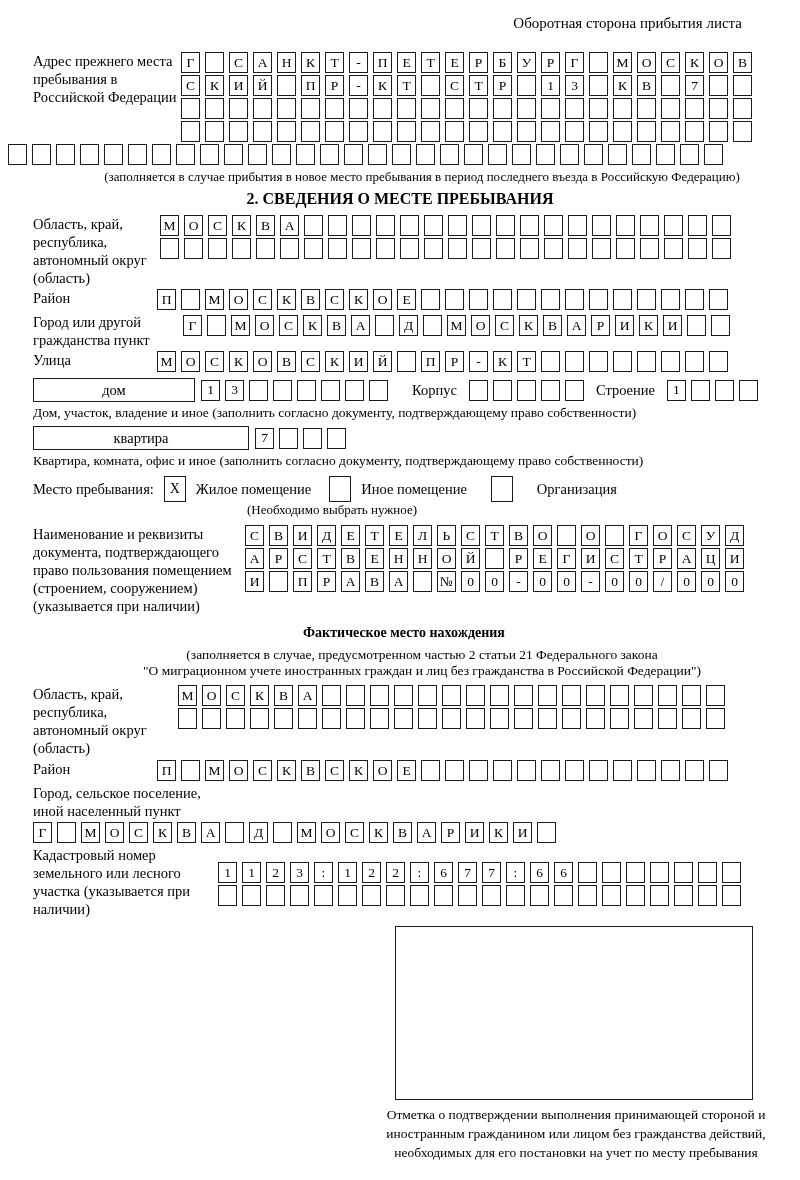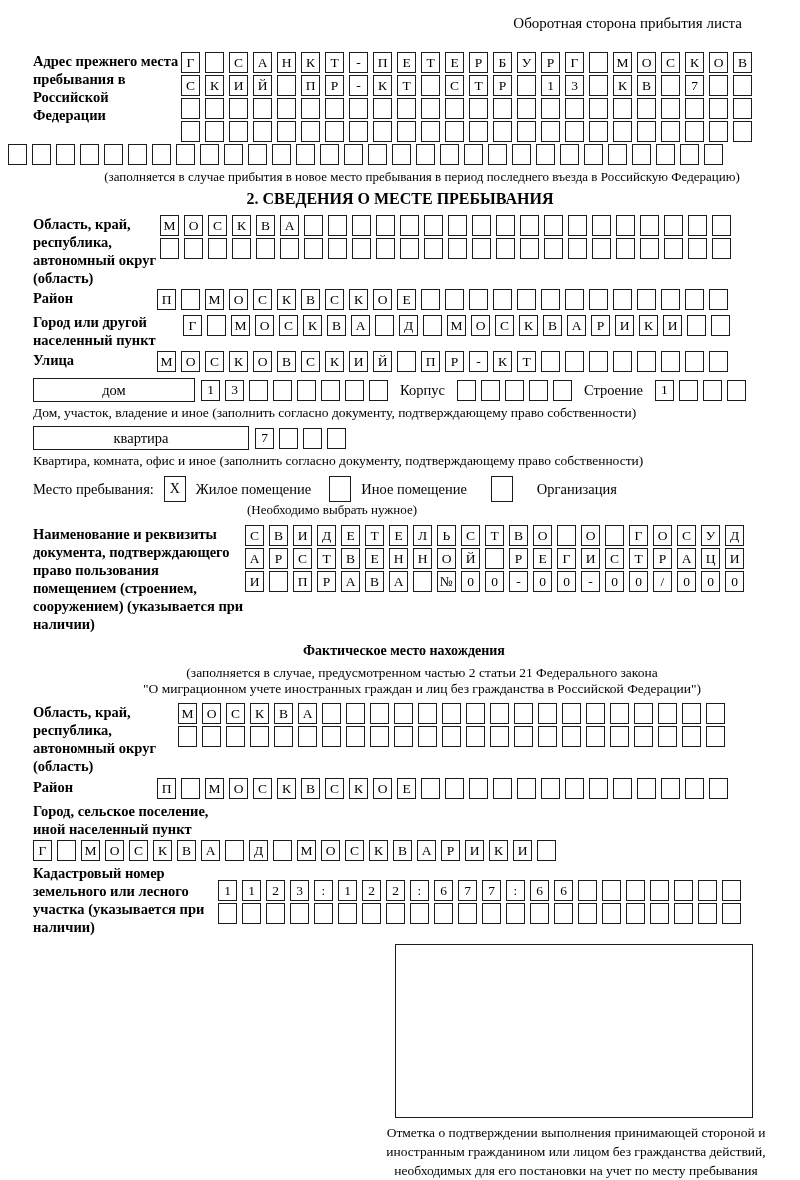--- a/index.html
+++ b/index.html
@@ -3,21 +3,21 @@
 <meta charset="utf-8">
 <style>
   * { margin:0; padding:0; box-sizing:border-box; }
   html,body { background:#fff; }
   .page {
     width:800px; height:1180px; overflow:hidden; position:relative;
     font-family:"Liberation Serif","DejaVu Serif",serif; color:#000; background:#fff;
   }
   .hdr-note { padding:15px 58px 0 0; text-align:right; font-size:15px; }
   .frow { display:flex; align-items:flex-start; }
-  .lbl { font-size:14.5px; line-height:18px; flex:none;font-weight:bold; }
+  .lbl { font-size:14.5px; line-height:18px; flex:none; }
   .rows { display:flex; flex-direction:column; gap:2px; }
   .cells { display:flex; column-gap:5px; }
   .cell {
     width:19px; height:21px; border:1.6px solid #1c1c1c; flex:none; background:#fff;
     display:flex; align-items:center; justify-content:center;
     font-size:13.5px; line-height:1;
   }
   .note { text-align:center; font-size:13px;padding-left:44px; }
   .sec-title { text-align:center; font-weight:bold; font-size:16px; }
   .sub-title { text-align:center; font-weight:bold; font-size:14px;padding-left:8px; }
@@ -268,21 +268,21 @@
         <span class="cell"></span>
         <span class="cell"></span>
         <span class="cell"></span>
         <span class="cell"></span>
         <span class="cell"></span>
         <span class="cell"></span>
       </div>
   </div>
 
   <div class="frow" style="margin:3px 0 0 33px;">
-    <div class="lbl" style="width:150px;">Город или другой населенный пункт</div>
+    <div class="lbl" style="width:150px;">Город или другой гражданства пункт</div>
     <div class="cells" style="margin-top:2px;">
         <span class="cell">Г</span>
         <span class="cell"></span>
         <span class="cell">М</span>
         <span class="cell">О</span>
         <span class="cell">С</span>
         <span class="cell">К</span>
         <span class="cell">В</span>
         <span class="cell">А</span>
         <span class="cell"></span>
@@ -338,21 +338,21 @@
     <div class="cells">
         <span class="cell">1</span>
         <span class="cell">3</span>
         <span class="cell"></span>
         <span class="cell"></span>
         <span class="cell"></span>
         <span class="cell"></span>
         <span class="cell"></span>
         <span class="cell"></span>
       </div>
-    <div class="inline-lbl" style="padding:0 6px;">Корпус</div>
+    <div class="inline-lbl" style="padding:0 6px;margin-left:12px;">Корпус</div>
     <div class="cells">
         <span class="cell"></span>
         <span class="cell"></span>
         <span class="cell"></span>
         <span class="cell"></span>
         <span class="cell"></span>
       </div>
     <div class="inline-lbl" style="padding:0 6px;">Строение</div>
     <div class="cells">
         <span class="cell">1</span>

